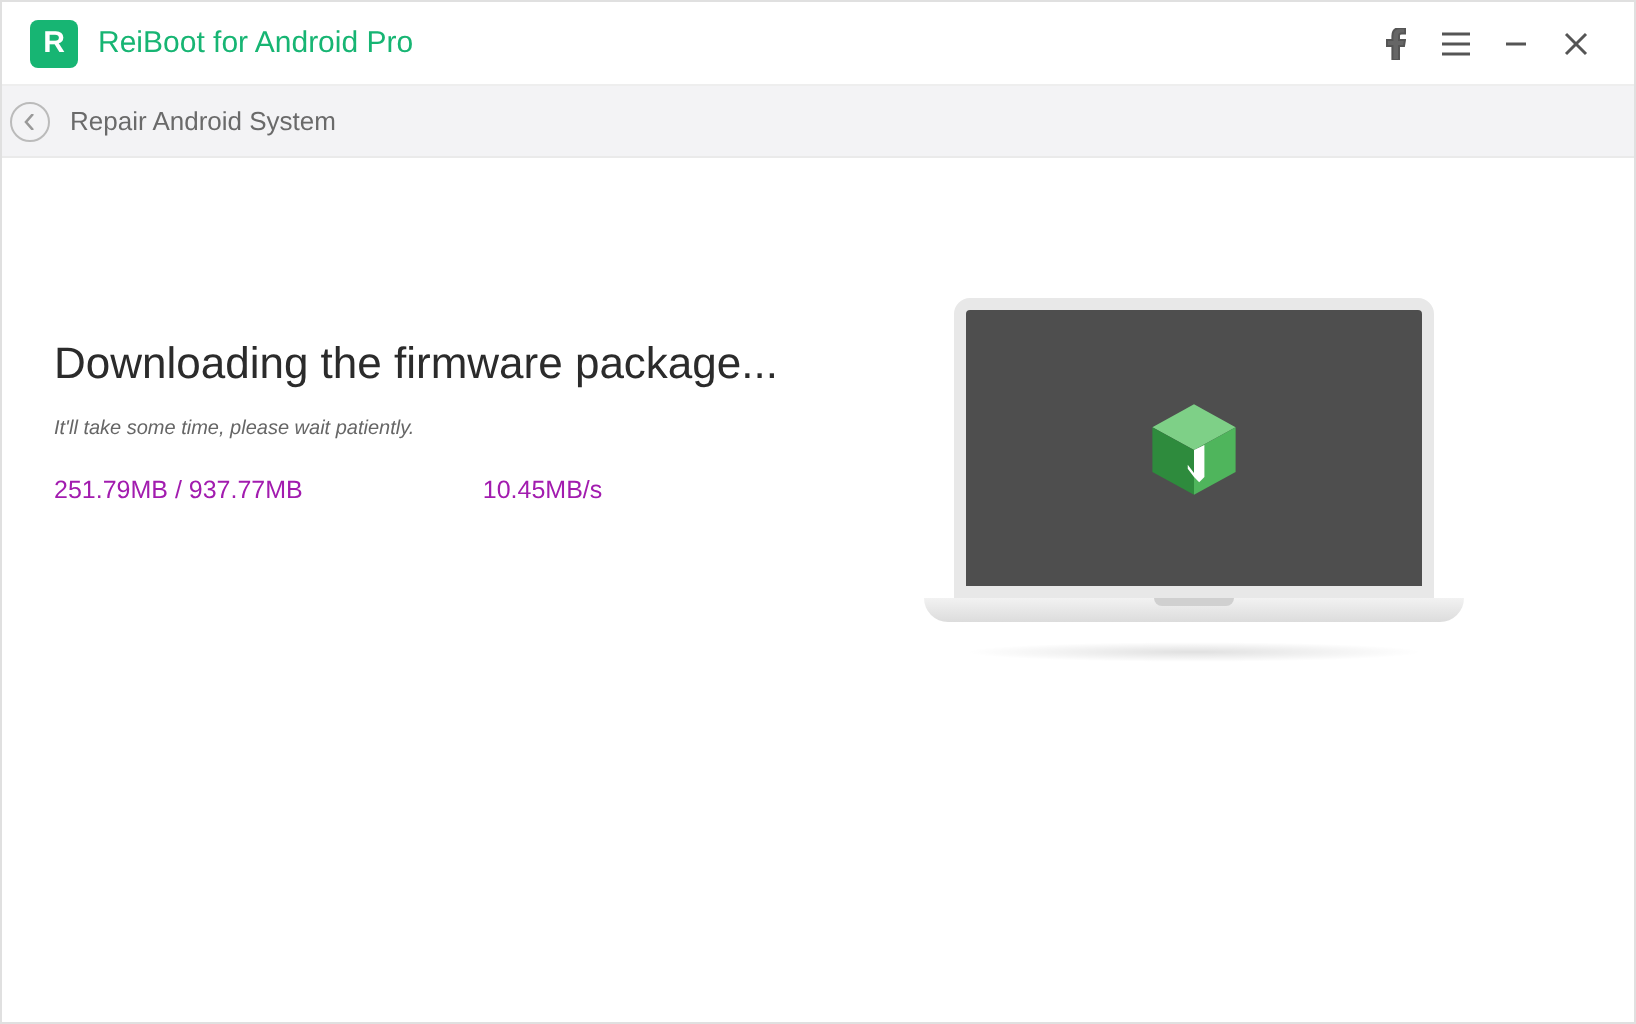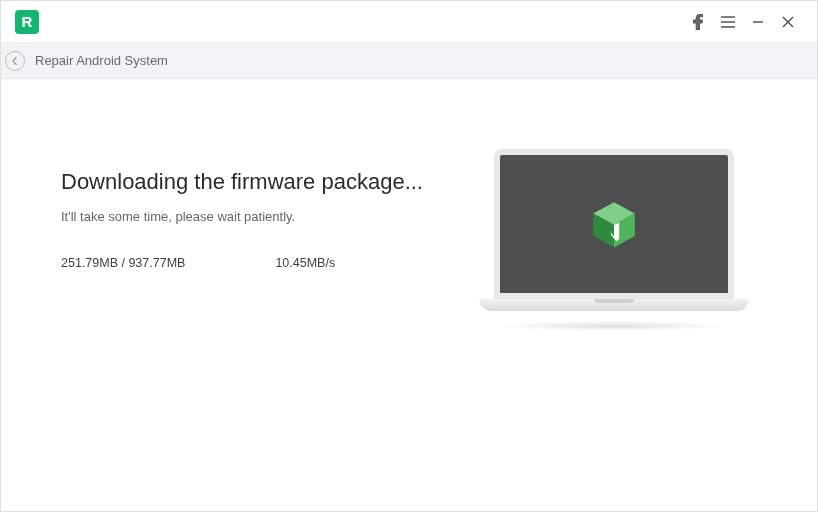--- a/index.html
+++ b/index.html
@@ -73,38 +73,39 @@
     font-size: 11px;
   }
   .sub-title {
     color: #6a6a6a;
     font-size: 13px;
   }
   .content {
     position: relative;
     height: calc(100% - 78px);
     background: #ffffff;
-    padding: 50px 50px 0 60px;
+    padding: 50px 50px 0 26px;
     display: flex;
     align-items: flex-start;
   }
   .left-col {
     flex: 0 0 400px;
     padding-top: 40px;
   }
   .heading {
     font-size: 22px;
     color: #2b2b2b;
     font-weight: 500;
     margin-bottom: 14px;
   }
   .subtext {
-    font-size: 13px;
+    font-size: 10px;
     color: #666;
-    margin-bottom: 32px;
+    margin-bottom: 18px;
+    font-style: italic;
   }
   .progress-row {
     display: flex;
     align-items: center;
     gap: 14px;
   }
   .progress-bar {
     width: 260px;
     height: 4px;
     background: #e6e6e6;
@@ -136,21 +137,21 @@
     content: "";
     width: 6px;
     height: 6px;
     background: #18c08a;
   }
   .stats-row {
     display: flex;
     gap: 90px;
     margin-top: 16px;
     font-size: 12.5px;
-    color: #404040;
+    color: #a21caf;
   }
   .right-col {
     flex: 1;
     display: flex;
     justify-content: center;
     align-items: flex-start;
     padding-top: 20px;
   }
   .laptop {
     width: 270px;
@@ -200,20 +201,21 @@
     transform: rotate(0deg);
   }
 </style>
 </head>
 <body>
 
 <div class="titlebar">
   <div class="app-logo">
       <span>R</span>
     </div>
+  <div class="app-title">ReiBoot for Android Pro</div>
   <div class="titlebar-spacer"></div>
   <div class="title-ctrl">
     <svg width="10" height="16" viewBox="0 0 10 16" fill="none">
         <path d="M6.5 16V9H9L9.5 6H6.5V4.2C6.5 3.3 6.7 2.7 8 2.7H9.6V0.1C9.3 0.1 8.3 0 7.2 0C4.8 0 3.2 1.4 3.2 4V6H0.5V9H3.2V16H6.5Z" fill="#666"></path>
       </svg>
   </div>
   <div class="title-ctrl">
     <svg width="14" height="12" viewBox="0 0 14 12">
         <line x1="0" y1="1" x2="14" y2="1" stroke-width="1.5"></line>
         <line x1="0" y1="6" x2="14" y2="6" stroke-width="1.5"></line>

